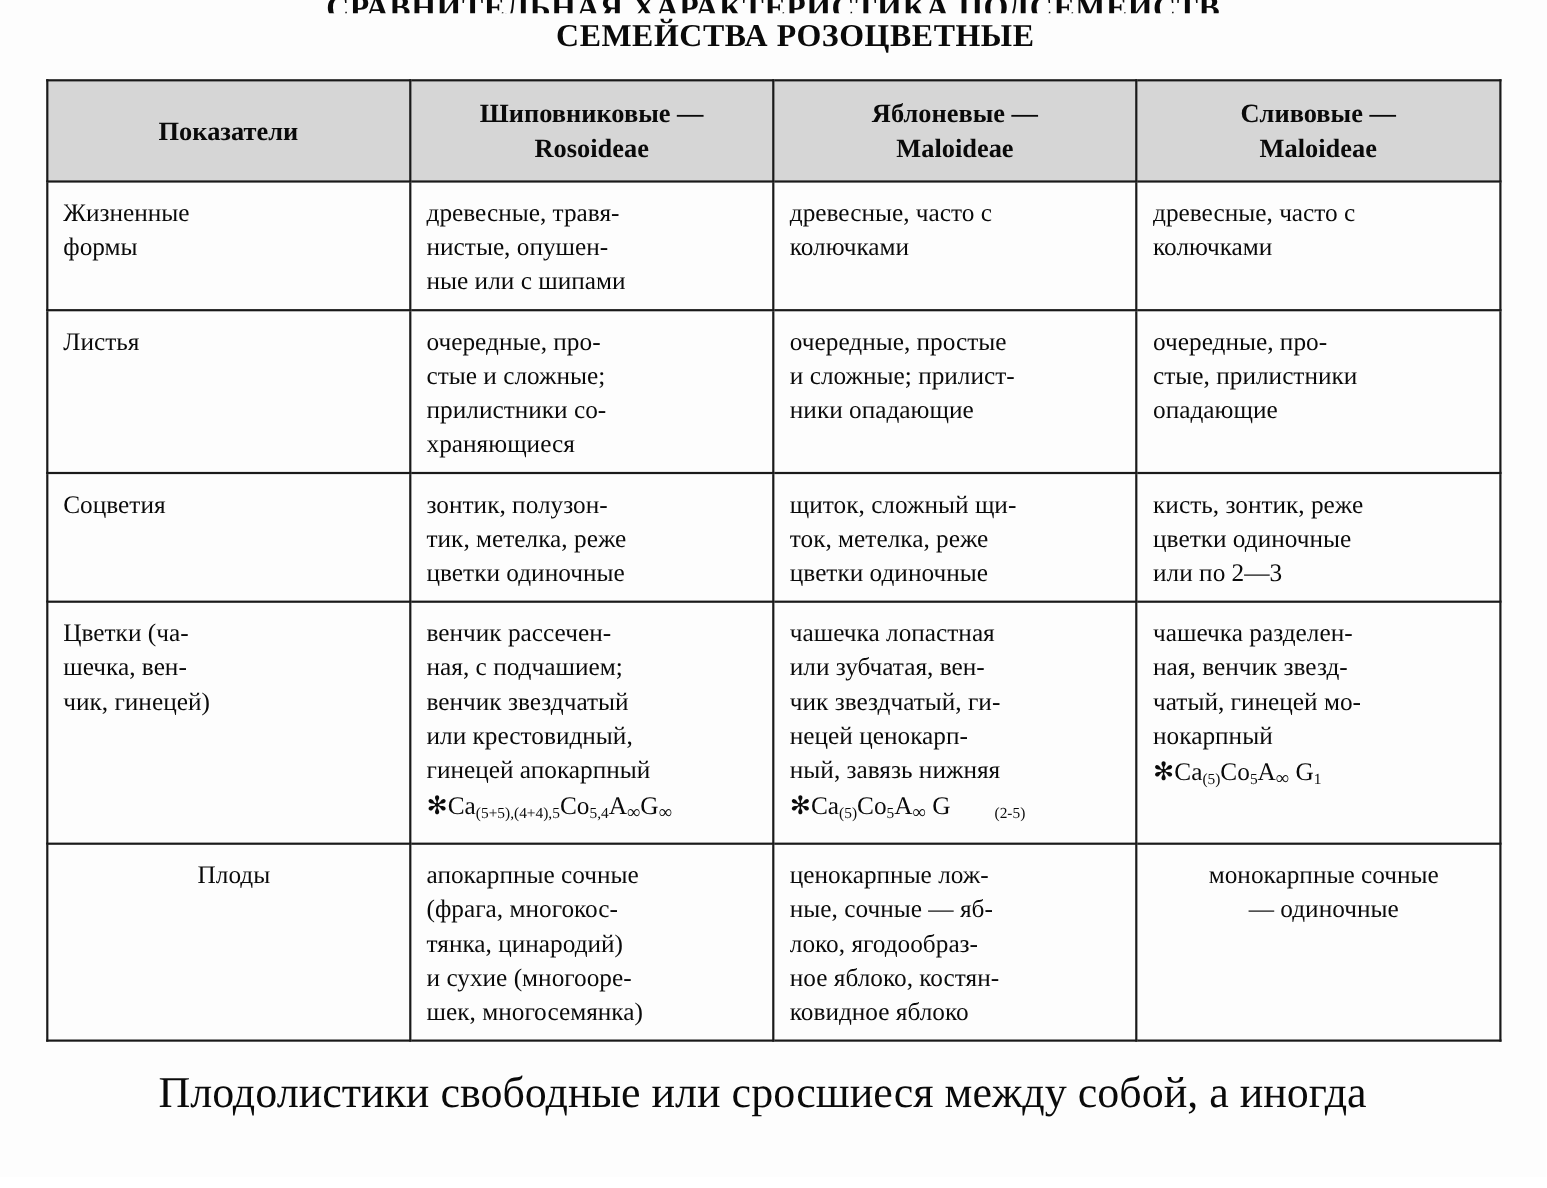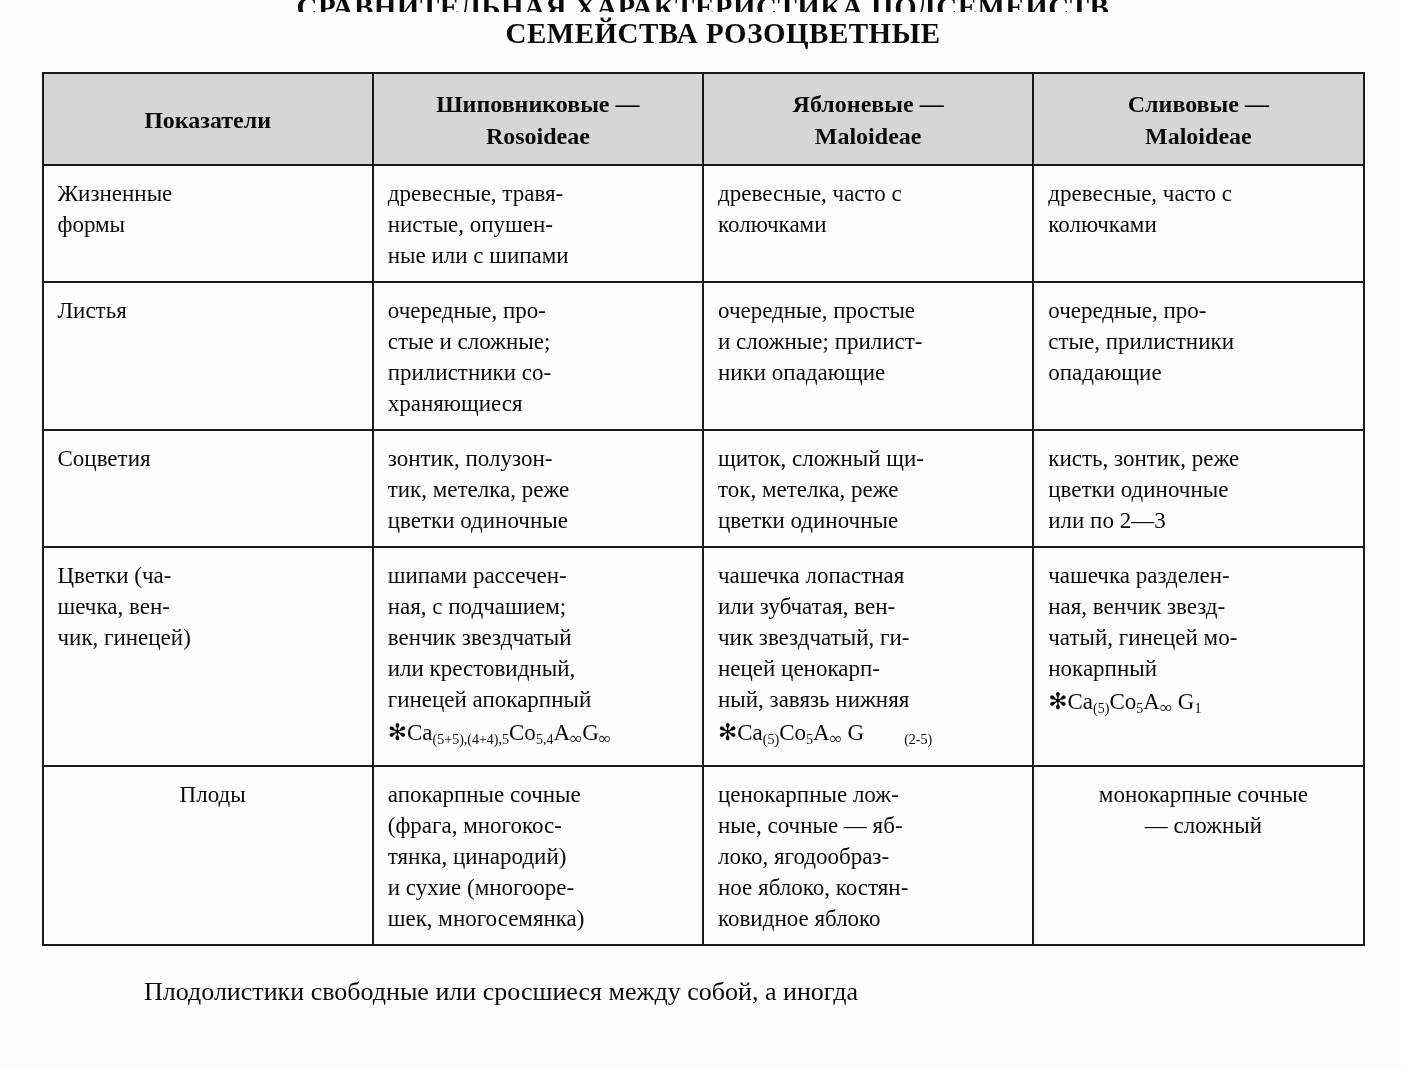--- a/index.html
+++ b/index.html
@@ -89,21 +89,21 @@
   .formula .inf {
     font-size: 17px;
     vertical-align: -4px;
   }
   .underl {
     margin-left: 40px;
   }
   .footer {
     margin: 26px auto 0 auto;
     width: 1250px;
-    font-size: 26px;
+    font-size: 40px;
     line-height: 40px;
     text-align: justify;
   }
   .footer .indent {
     display: block;
     text-indent: 66px;
   }
 </style>
 </head>
 <body>
@@ -200,21 +200,21 @@
         </td>
       </tr>
 
       <tr>
         <td class="rowhead">
           <span class="cellline">Цветки (ча-</span>
           <span class="cellline">шечка, вен-</span>
           <span class="cellline">чик, гинецей)</span>
         </td>
         <td class="col">
-          <span class="cellline">шипами рассечен-</span>
+          <span class="cellline">венчик рассечен-</span>
           <span class="cellline">ная, с подчашием;</span>
           <span class="cellline">венчик звездчатый</span>
           <span class="cellline">или крестовидный,</span>
           <span class="cellline">гинецей апокарпный</span>
           <span class="formula">✻Ca<sub>(5+5),(4+4),5</sub>Co<sub>5,4</sub>A<span class="inf">∞</span>G<span class="inf">∞</span></span>
         </td>
         <td class="col">
           <span class="cellline">чашечка лопастная</span>
           <span class="cellline">или зубчатая, вен-</span>
           <span class="cellline">чик звездчатый, ги-</span>
@@ -244,21 +244,21 @@
         </td>
         <td class="col">
           <span class="cellline">ценокарпные лож-</span>
           <span class="cellline">ные, сочные — яб-</span>
           <span class="cellline">локо, ягодообраз-</span>
           <span class="cellline">ное яблоко, костян-</span>
           <span class="cellline">ковидное яблоко</span>
         </td>
         <td class="col mid">
           <span class="cellline">монокарпные сочные</span>
-          <span class="cellline">— сложный</span>
+          <span class="cellline">— одиночные</span>
         </td>
       </tr>
 
     </tbody>
   </table>
 
   <div class="footer">
     <span class="indent">Плодолистики свободные или сросшиеся между собой, а иногда</span>
   </div>
 

